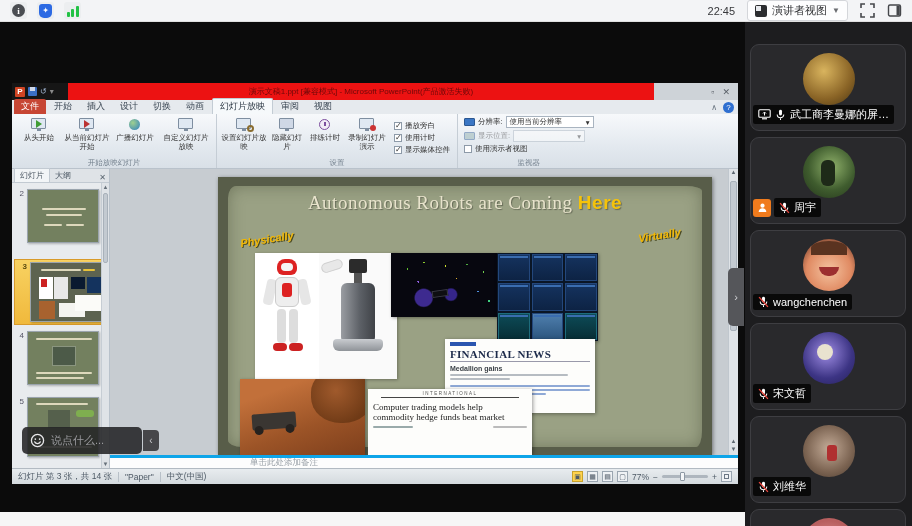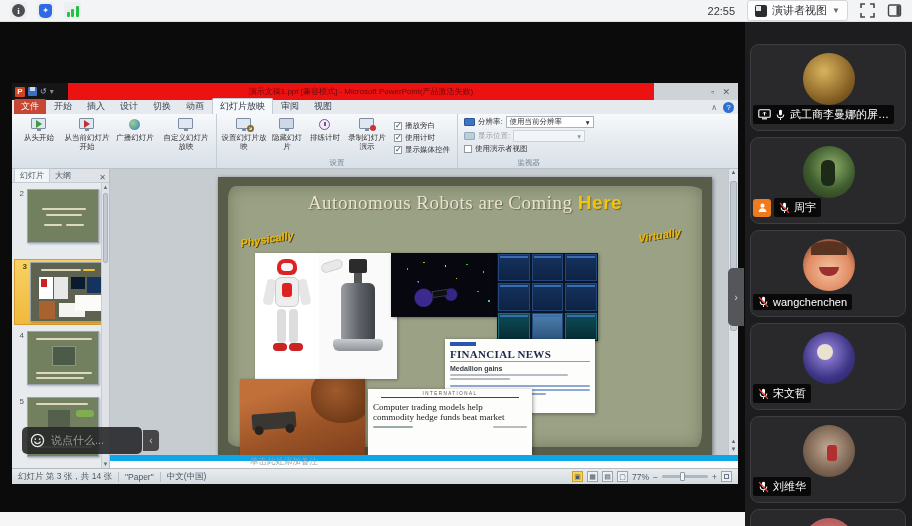--- a/index.html
+++ b/index.html
@@ -92,21 +92,21 @@
   .tscroll { position:absolute; right:0; top:14px; bottom:0; width:8px; background:#dfe3e7; border-left:1px solid #c6cdd4; font-size:6px; color:#66707a; text-align:center; }
   .tscroll .tthumb { position:absolute; left:1px; right:1px; top:10px; height:70px; background:#c3cad1; border:1px solid #a8b1ba; border-radius:2px; }
   .tscroll .up { position:absolute; top:1px; left:0; right:0; }
   .tscroll .dn { position:absolute; bottom:1px; left:0; right:0; }
 
   .rightcol { flex:1; display:flex; flex-direction:column; }
   .editarea { position:relative; height:286px; background:#c7ccd1; overflow:hidden; }
   .vscroll { position:absolute; right:0; top:0; bottom:0; width:10px; background:#dfe3e7; border-left:1px solid #c0c7ce; font-size:6px; color:#5d6771; text-align:center; }
   .vscroll .vthumb { position:absolute; left:1px; right:1px; top:12px; height:150px; background:#c3cad1; border:1px solid #a8b1ba; border-radius:2px; }
   .vscroll .navbtns { position:absolute; bottom:1px; left:0; right:0; line-height:1.3; }
-  .notesbar { height:13px; background:#fdfdfd; border-top:6px solid #0ea5e9; display:flex; align-items:flex-end; }
+  .notesbar { height:13px; background:#fdfdfd; border-top:3px solid #0ea5e9; display:flex; align-items:center; }
   .notesbar span { margin-left:140px; font-size:8.5px; color:#9aa1a8; }
 
   
   .slide { position:absolute; left:108px; top:8px; width:494px; height:278px; background:#585d49; box-shadow:1px 1px 4px rgba(0,0,0,.45); }
   .paper { position:absolute; left:10px; top:9px; right:10px; bottom:8px; background:#9aa184; border-radius:8px 16px 6px 14px / 12px 5px 16px 7px; box-shadow:inset 0 0 16px rgba(40,45,25,.35); }
   .sl-title { position:absolute; top:15px; left:0; width:100%; text-align:center; font-family:"Liberation Serif", serif; font-size:19px; color:#e8e3cc; letter-spacing:.5px; text-shadow:1px 1px 1px rgba(0,0,0,.35); }
   .sl-title b { color:#f5c30a; font-family:"Liberation Sans",sans-serif; font-weight:bold; }
   .tag { position:absolute; font-size:11px; font-weight:bold; font-style:italic; color:#f2b705; text-shadow:1px 1px 0 #4a4a22; }
   .tag.left { left:22px; top:56px; transform:rotate(-9deg); }
   .tag.right { left:420px; top:52px; transform:rotate(-9deg); }
@@ -208,21 +208,21 @@
         <span class="shield">✦</span>
       </div>
     <div class="tb-ic">
         <span class="bars">
           <i></i>
           <i></i>
           <i></i>
         </span>
       </div>
     <div class="tb-right">
-      <span class="tb-time">22:55</span>
+      <span class="tb-time">22:45</span>
       <div class="view-btn">
         <span class="layout-ic"></span>
         <span>演讲者视图</span>
         <span class="caret">▼</span>
       </div>
       <div class="fs-ic">
         <svg width="15" height="15" viewBox="0 0 15 15">
             <path d="M1 5V1h4M10 1h4v4M14 10v4h-4M5 14H1v-4" fill="none" stroke="#45474b" stroke-width="1.6"></path>
           </svg>
       </div>
@@ -294,20 +294,21 @@
                 </span>
                 <span class="lbl">广播幻灯片</span>
               </div>
             <div class="rbtn" style="width:52px">
                 <span class="ric">
                   <span class="mon"></span>
                 </span>
                 <span class="lbl">自定义幻灯片放映</span>
               </div>
           </div>
+          <span class="rgroup-name">开始放映幻灯片</span>
         </div>
         <div class="rgroup">
           <div class="rbtns">
             <div class="rbtn">
                 <span class="ric">
                   <span class="mon"></span>
                   <span class="gear"></span>
                 </span>
                 <span class="lbl">设置幻灯片放映</span>
               </div>

